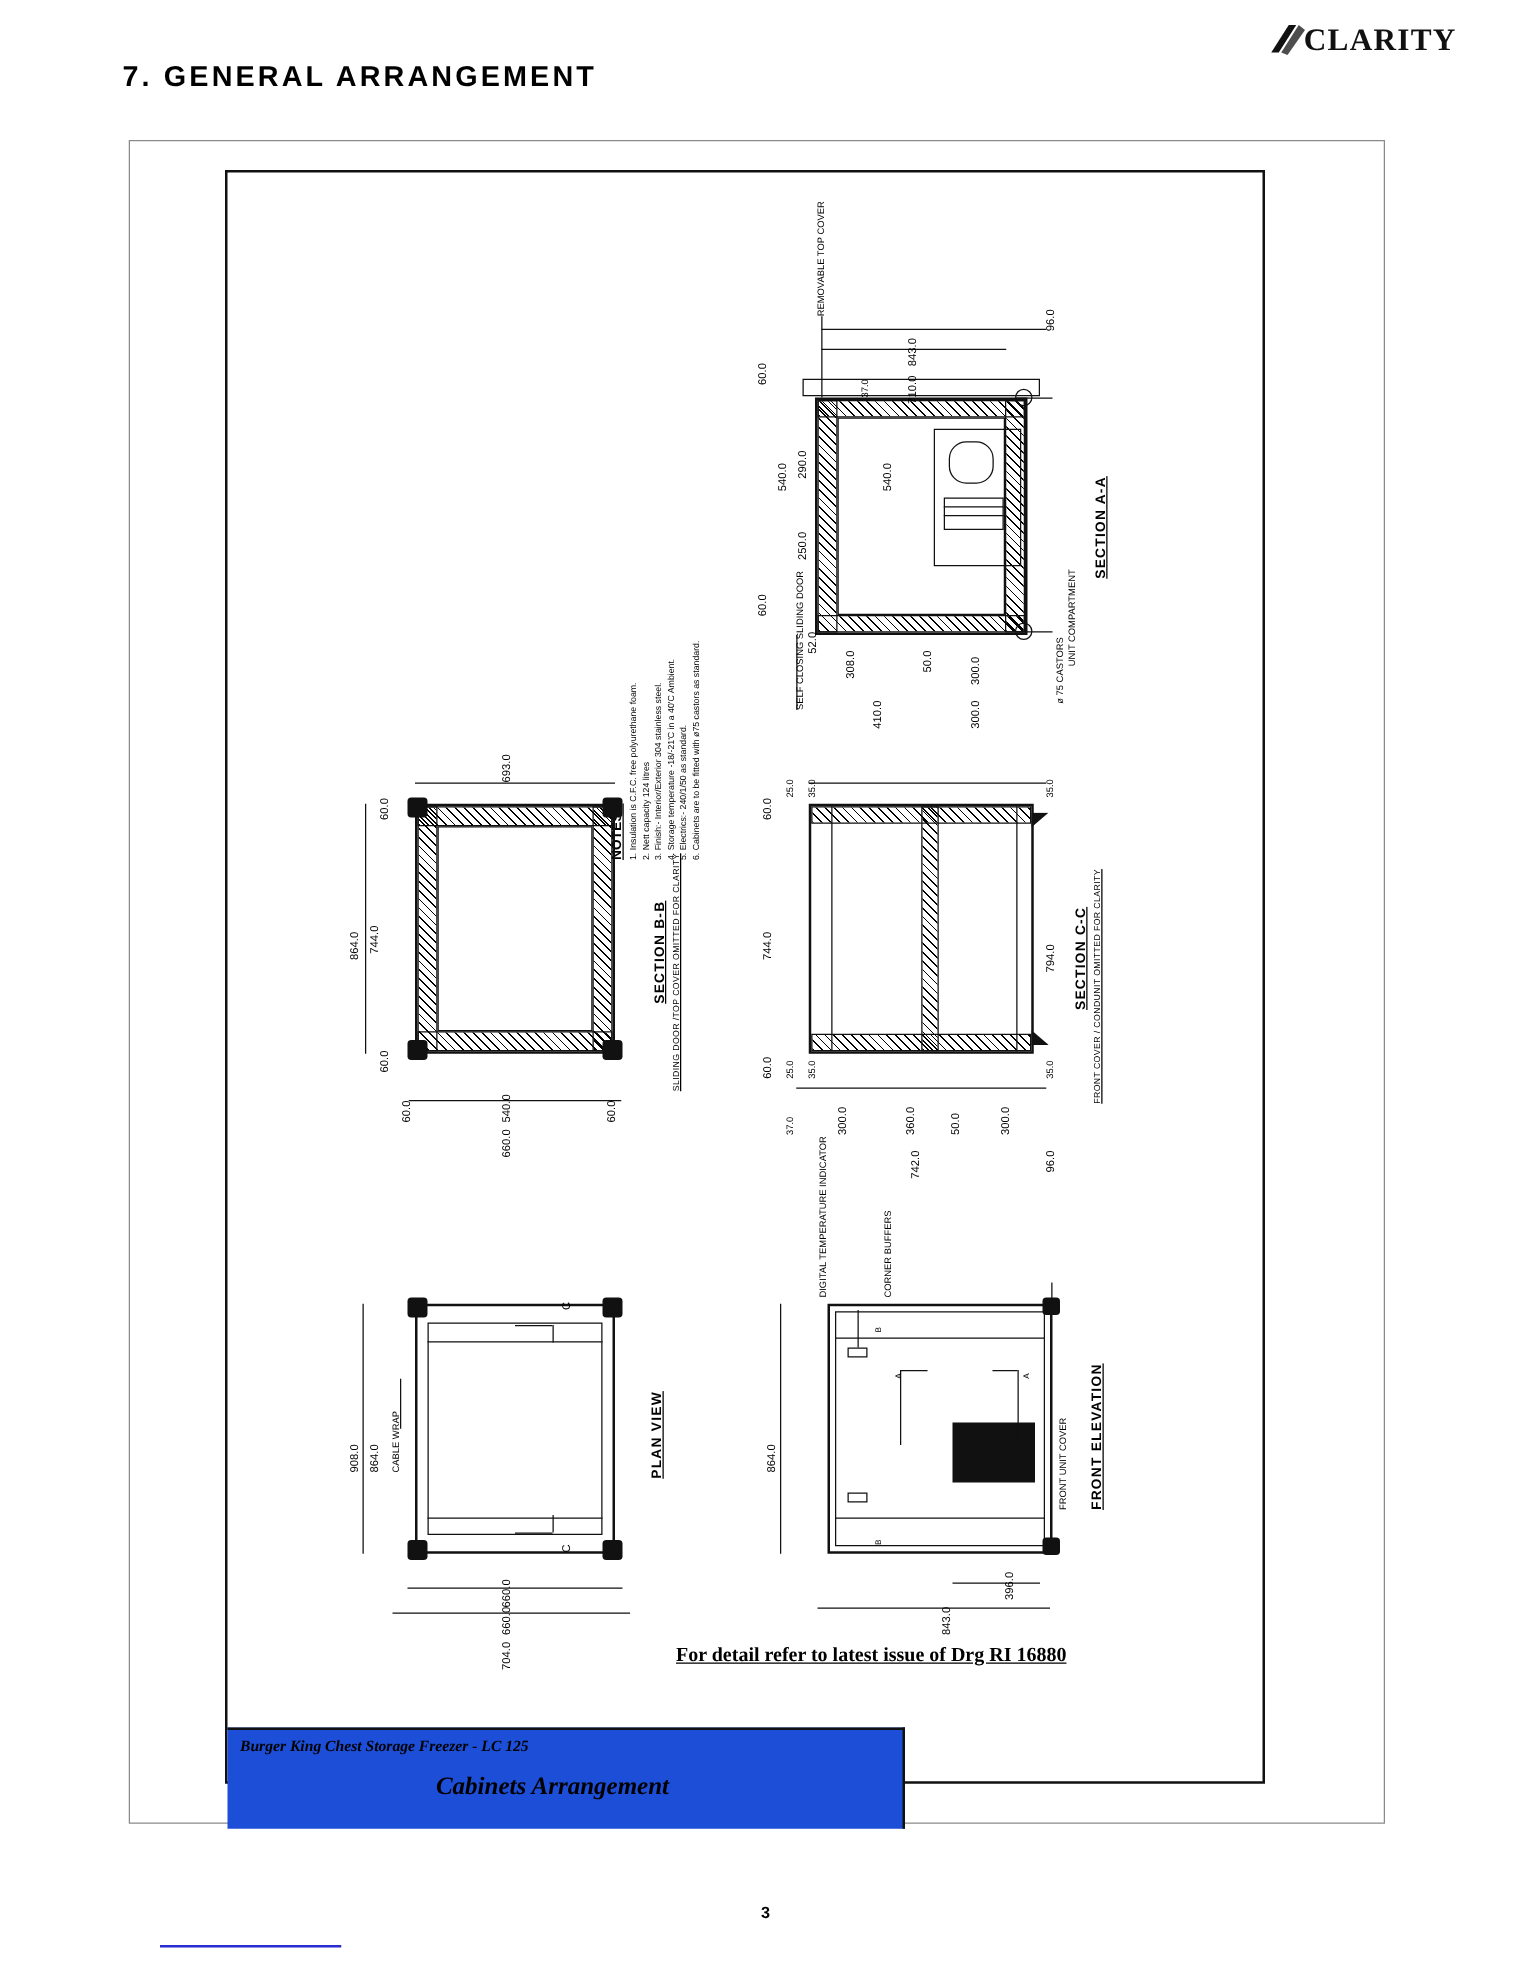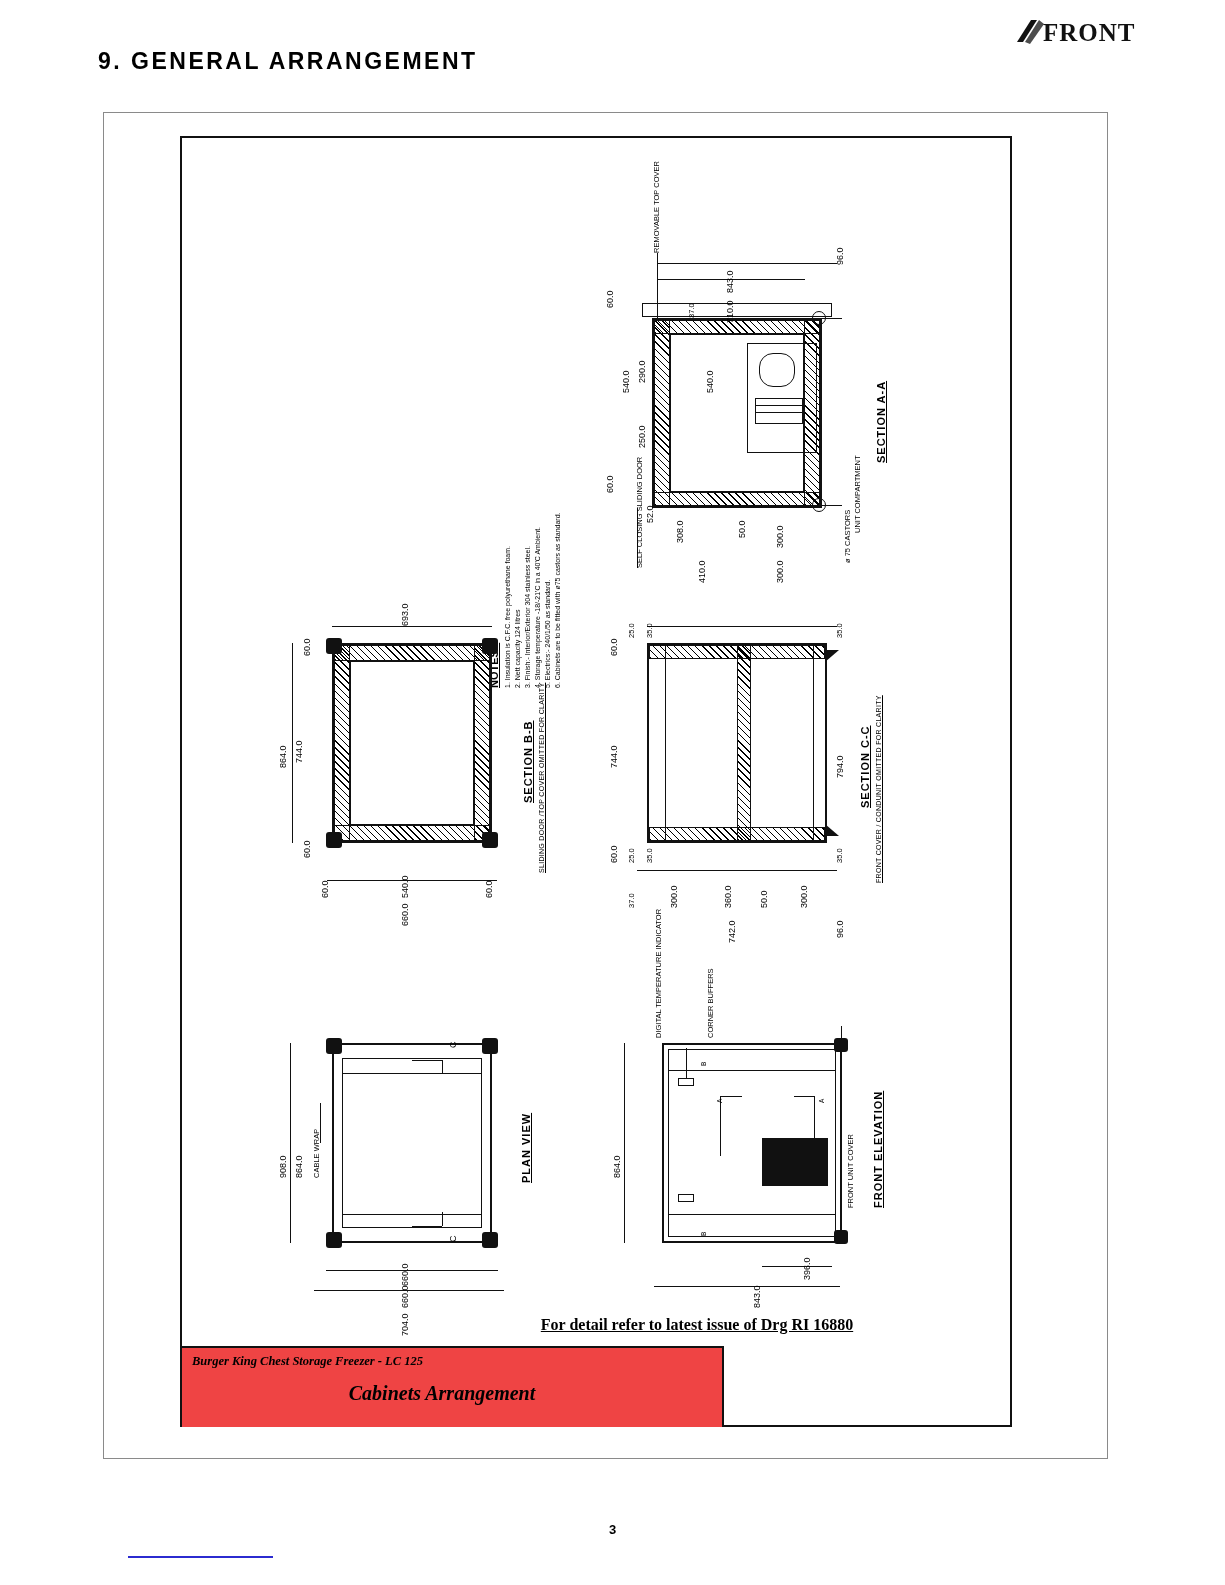--- a/index.html
+++ b/index.html
@@ -178,26 +178,26 @@
     width: 560px;
     text-align: center;
     font-family: "Liberation Serif", serif;
     font-weight: bold;
     font-size: 16px;
     text-decoration: underline;
   }
   .title-block {
     position: absolute;
     left: 0px;
-    top: 1208px;
+    top: 1244px;
     width: 540px;
     height: 79px;
     border-top: 2px solid #111;
     border-right: 2px solid #111;
-    background: #ef4444;
+    background: #1d4ed8;
   }
   .title-block .tb-model {
     position: absolute;
     left: 10px;
     top: 6px;
     font-family: "Liberation Serif", serif;
     font-style: italic;
     font-weight: bold;
     font-size: 12.5px;
   }
@@ -235,24 +235,24 @@
 
 <div class="page">
 
   <div class="brand-logo">
     <div class="logo-mark">
       <svg width="30" height="28" viewBox="0 0 30 28" xmlns="http://www.w3.org/2000/svg">
         <path d="M2 24 L16 2 L22 2 L8 24 Z" fill="#111"></path>
         <path d="M10 24 L24 2 L29 6 L15 26 Z" fill="#111" opacity="0.75"></path>
       </svg>
     </div>
-    <div class="logo-text">FRONT</div>
+    <div class="logo-text">CLARITY</div>
   </div>
 
-  <div class="page-heading">9. GENERAL ARRANGEMENT</div>
+  <div class="page-heading">7. GENERAL ARRANGEMENT</div>
 
   <div class="outer-frame"></div>
 
   <div class="drawing-frame">
     <div class="inner-area">
 
       <div class="notes-block">
         <div class="n-title">NOTES:-</div>
         <div class="n-line" style="left:22px; top:285px;">1. Insulation is C.F.C. free polyurethane foam.</div>
         <div class="n-line" style="left:32px; top:285px;">2. Nett capacity 124 litres</div>

